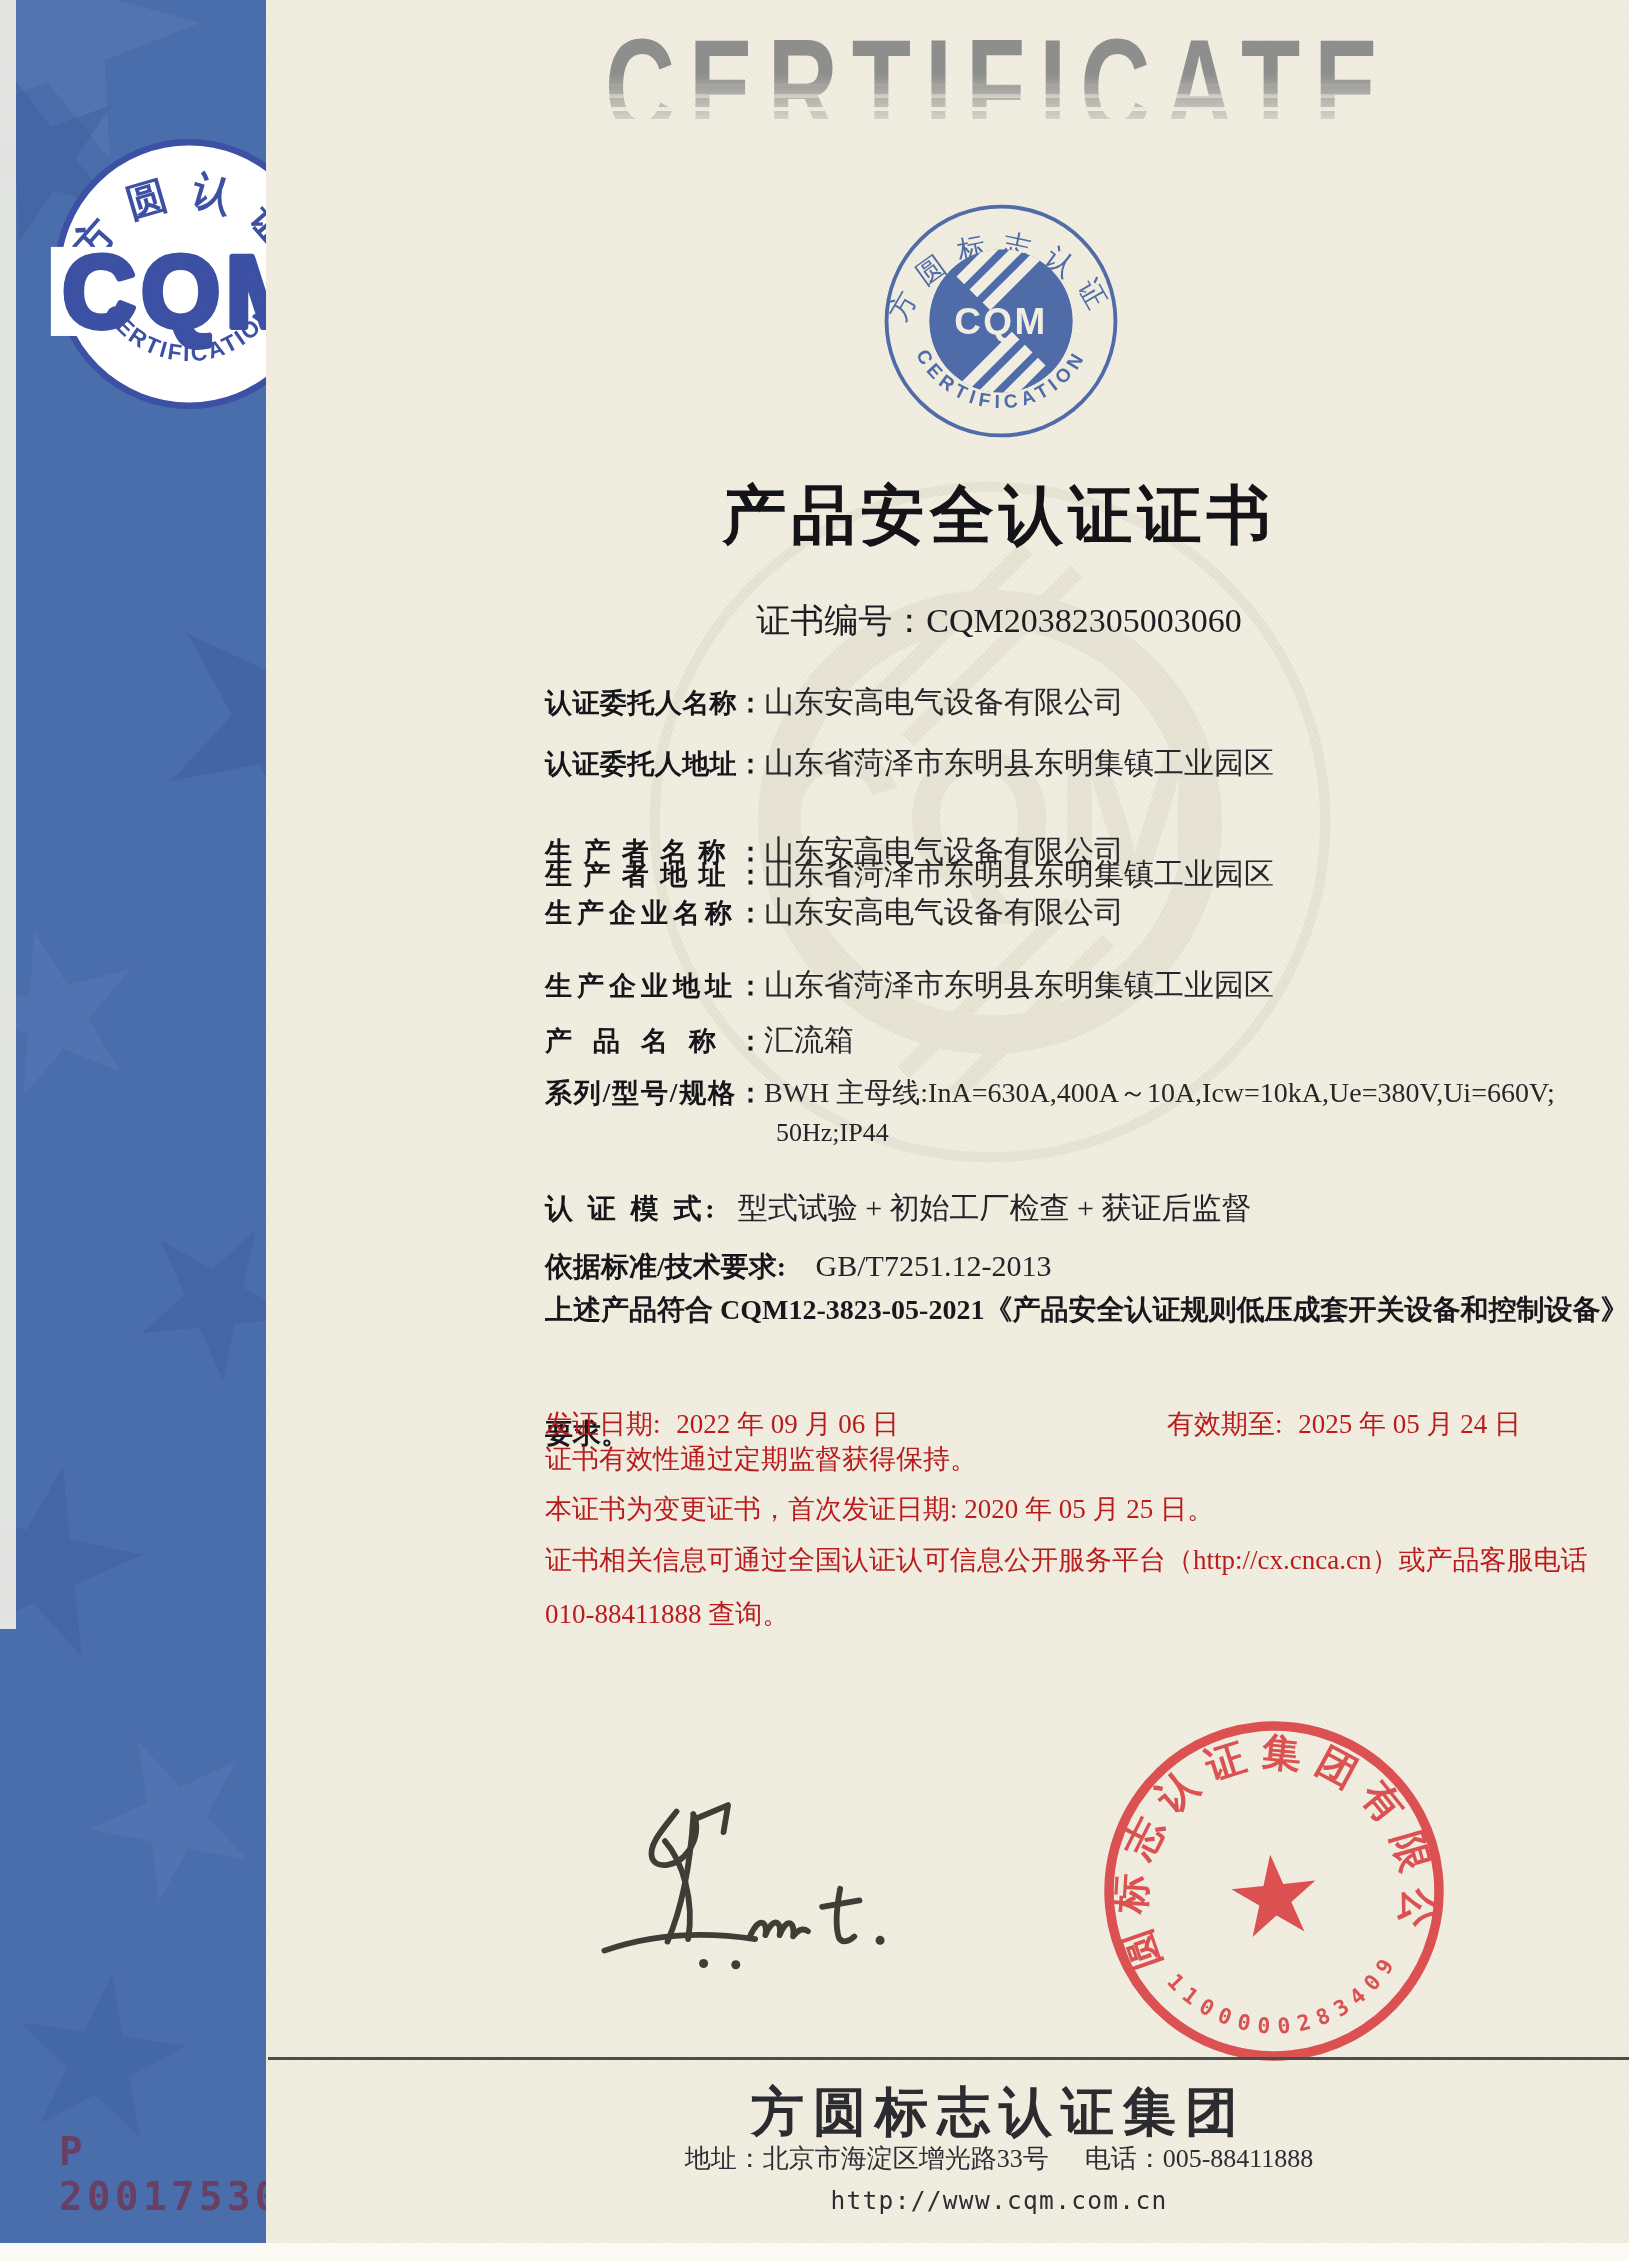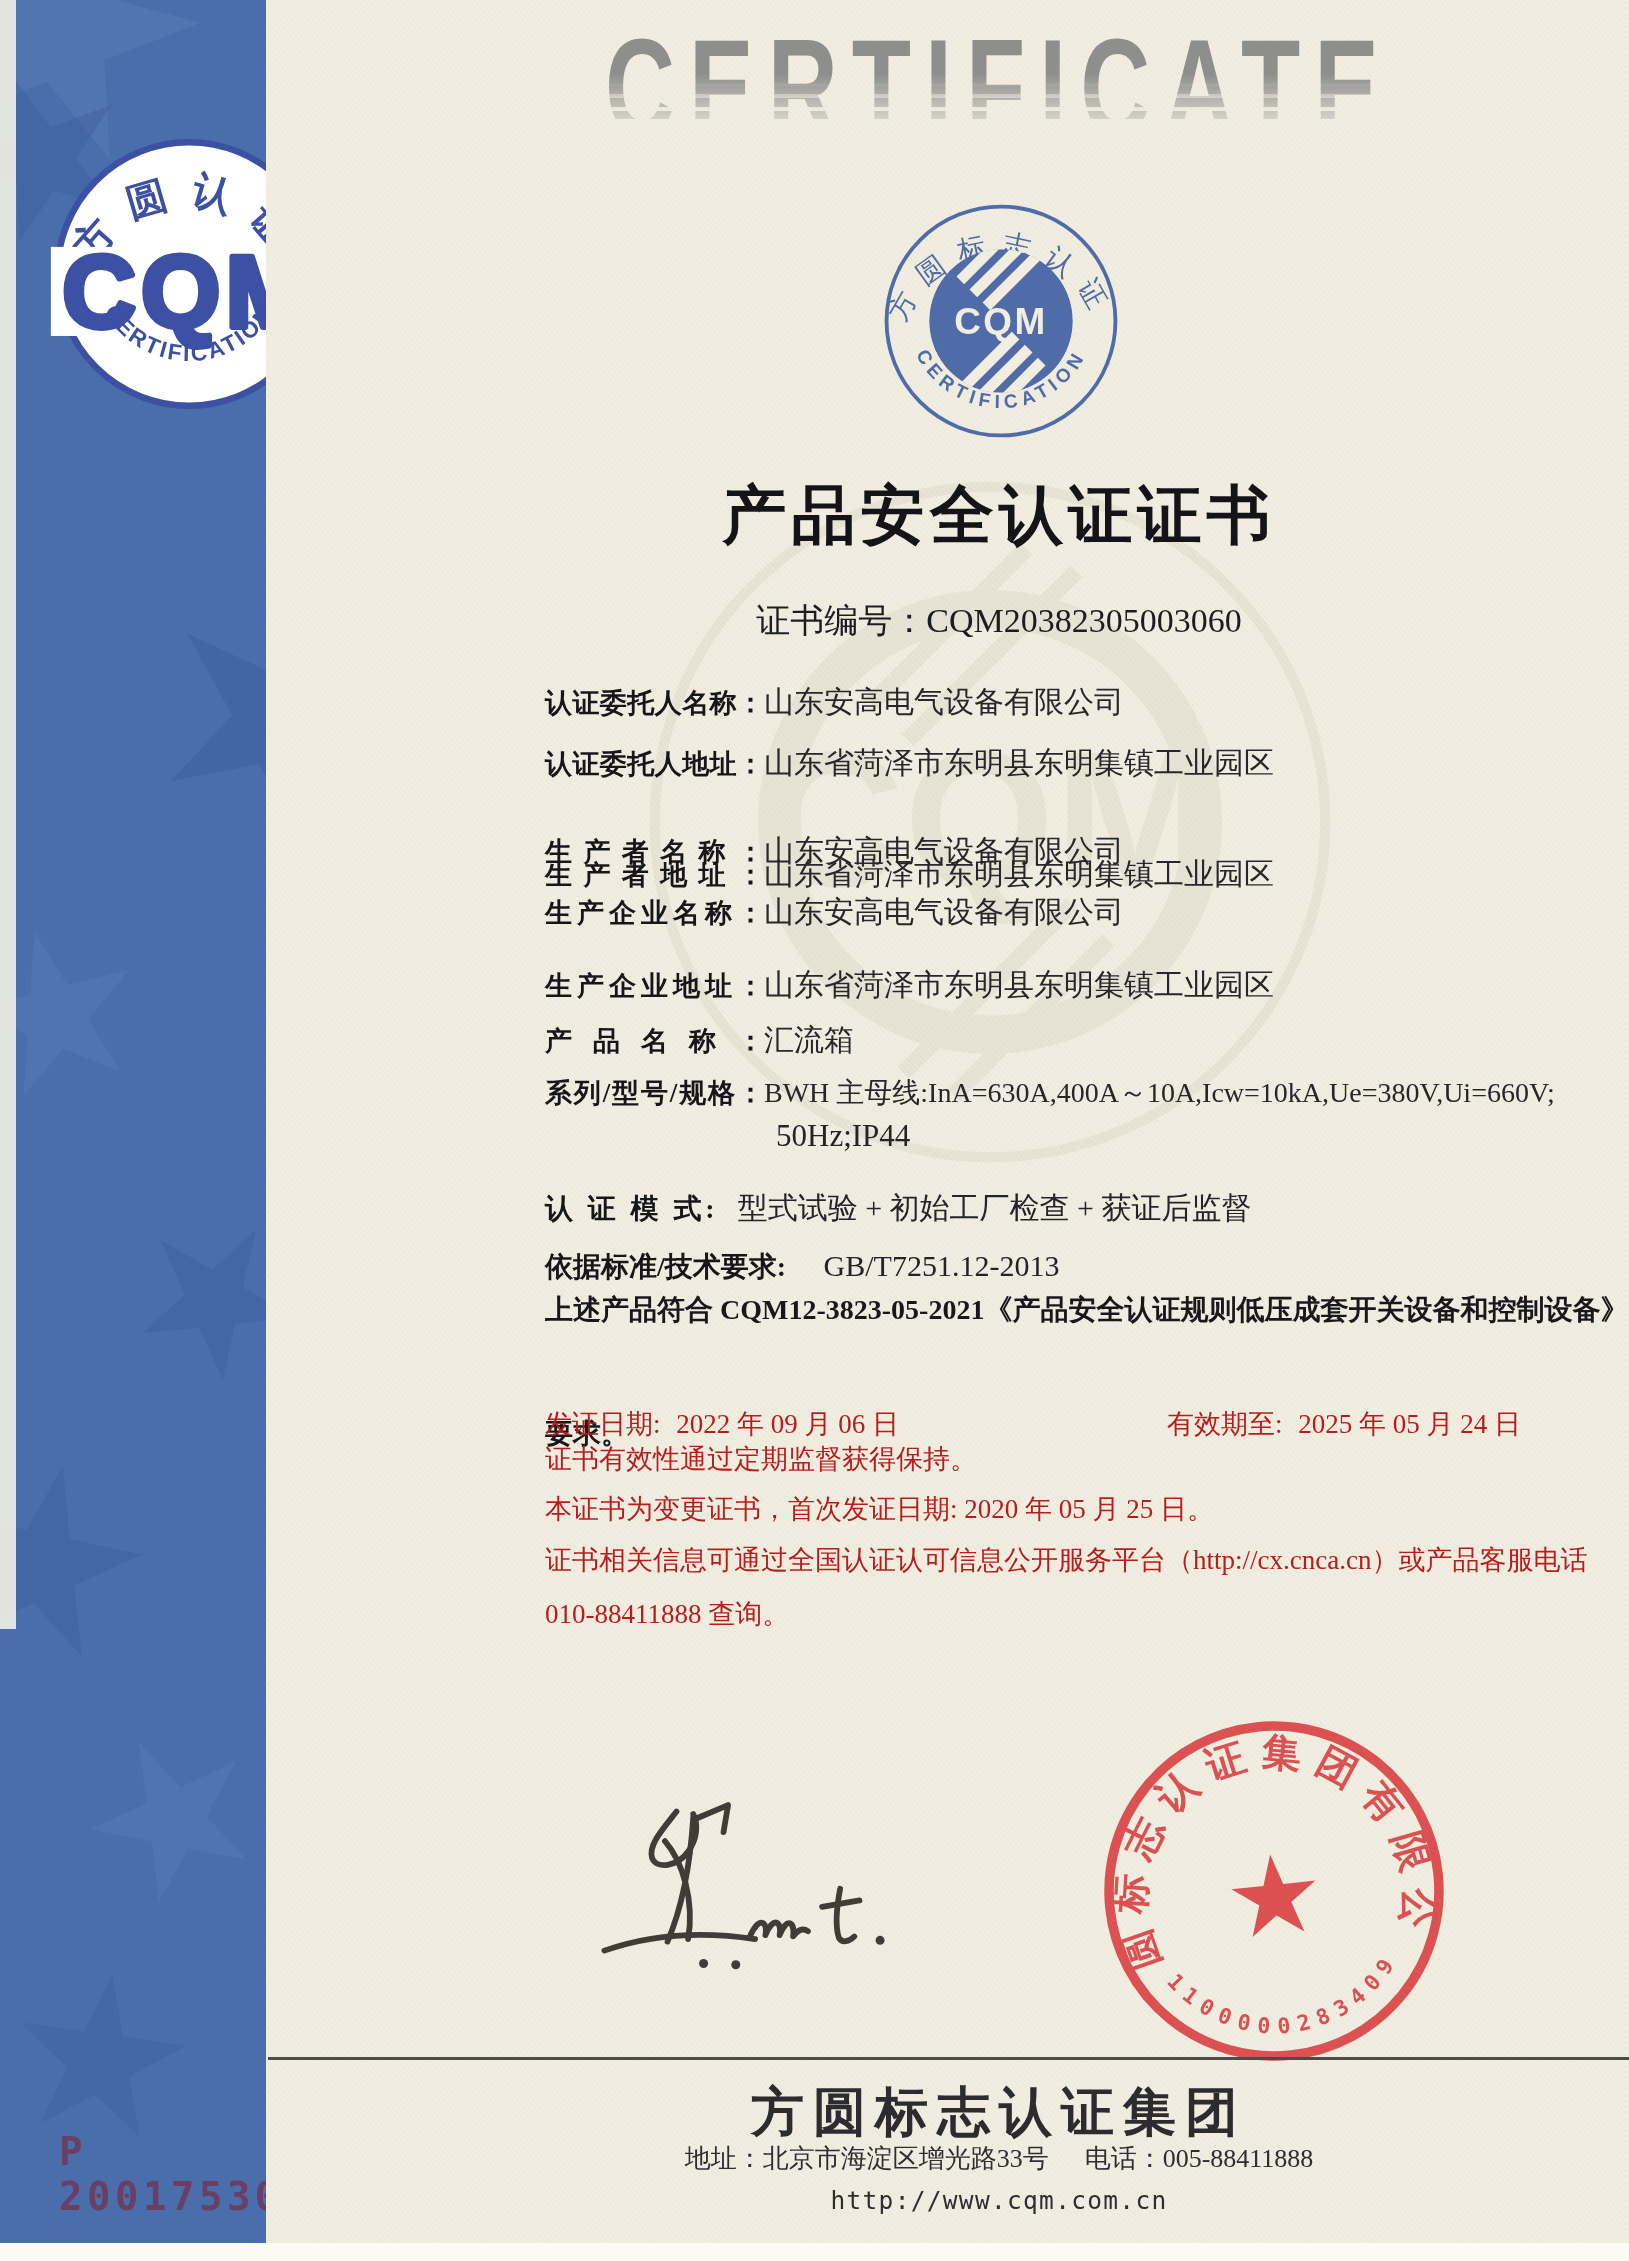--- a/index.html
+++ b/index.html
@@ -159,30 +159,30 @@
   <span class="flabel">生产企业名称：</span><span class="fvalue">山东安高电气设备有限公司</span>
 </div>
 <div class="row" style="top:965px">
   <span class="flabel">生产企业地址：</span><span class="fvalue">山东省菏泽市东明县东明集镇工业园区</span>
 </div>
 <div class="row" style="top:1020px">
   <span class="flabel">产品名称：</span><span class="fvalue">汇流箱</span>
 </div>
 <div class="row" style="top:1074px">
   <span class="flabel">系列/型号/规格：</span><span class="fvalue" style="font-size:28px">BWH 主母线:InA=630A,400A～10A,Icw=10kA,Ue=380V,Ui=660V;</span>
-  <div style="margin-left:231px;margin-top:6.4px;font-size:31px">50Hz;IP44</div>
+  <div style="margin-left:231px;margin-top:6.4px;font-size:26px">50Hz;IP44</div>
 </div>
 
 <div class="row" style="top:1188px">
   <span class="inline-label" style="letter-spacing:3.9px">认 证 模 式:</span>
   <span style="margin-left:11.6px">型式试验 + 初始工厂检查 + 获证后监督</span>
 </div>
 <div class="row" style="top:1248px">
   <span class="inline-label">依据标准/技术要求:</span>
-  <span style="margin-left:30px">GB/T7251.12-2013</span>
+  <span style="margin-left:22px">GB/T7251.12-2013</span>
 </div>
 <div class="row bold-line" style="top:1291px">上述产品符合 CQM12-3823-05-2021《产品安全认证规则低压成套开关设备和控制设备》的</div>
 <div class="row bold-line" style="top:1415px">要求。</div>
 
 <div class="row note" style="top:1406px">
   <span>发证日期:</span>
   <span style="margin-left:9px">2022 年 09 月 06 日</span>
   <span style="position:absolute;left:622px"><span>有效期至:</span>
   <span style="margin-left:9px">2025 年 05 月 24 日</span></span>
 </div>

